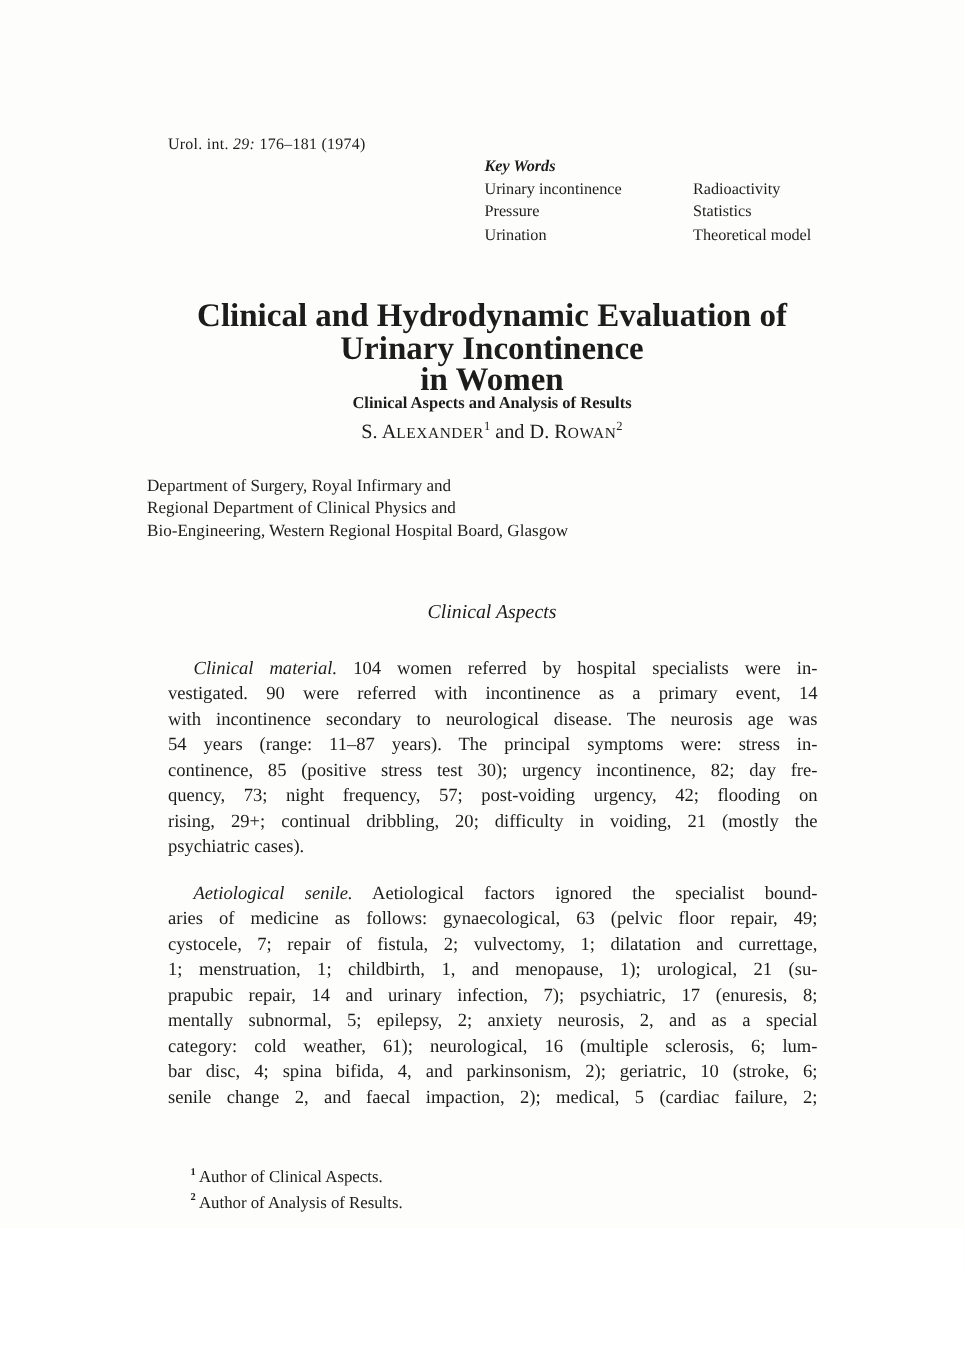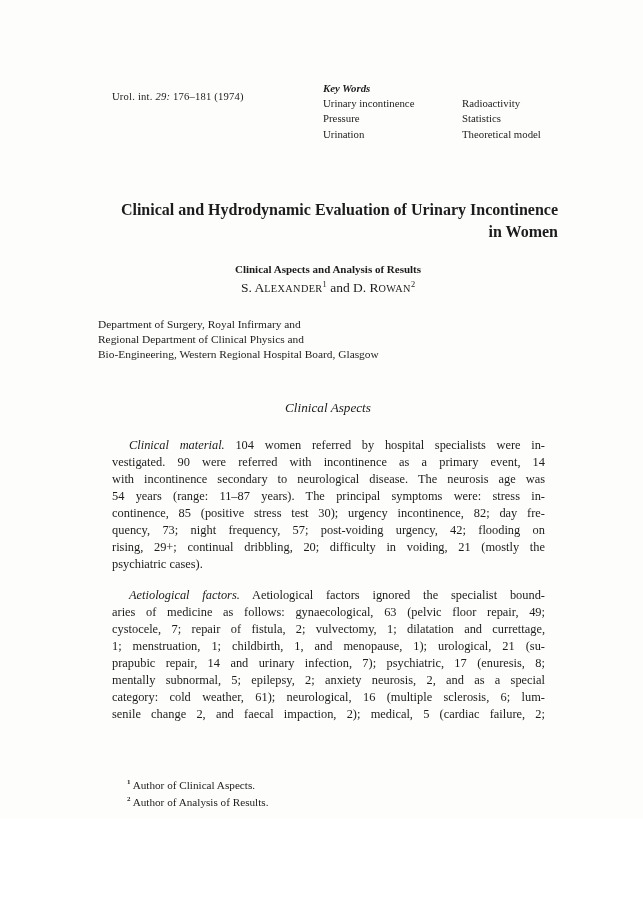--- a/index.html
+++ b/index.html
@@ -20,39 +20,39 @@
     position: absolute;
     left: 112px;
     top: 91px;
     font-size: 10.6px;
     letter-spacing: 0.2px;
     white-space: nowrap;
   }
   .keywords {
     position: absolute;
     left: 323px;
-    top: 81px;
+    top: 104px;
     font-size: 10.8px;
     line-height: 15.2px;
   }
   .kw-title {
     font-style: italic;
     font-weight: bold;
   }
   .kw-cols { display: flex; }
   .kw-col1 { width: 139px; }
   .kw-col .list-line { white-space: nowrap; }
 
   .title-block {
     position: absolute;
     left: 98px;
     width: 460px;
     top: 199px;
-    text-align: right;
-    font-size: 16px;
+    text-align: center;
+    font-size: 22px;
     font-weight: bold;
     line-height: 21.5px;
   }
   .subtitle {
     position: absolute;
     left: 98px;
     width: 460px;
     top: 247px;
     text-align: center;
     font-size: 11px;
@@ -166,27 +166,28 @@
         <div class="bline j indent"><i>Clinical material.</i> 104 women referred by hospital specialists were in-</div>
         <div class="bline j">vestigated. 90 were referred with incontinence as a primary event, 14</div>
         <div class="bline j">with incontinence secondary to neurological disease. The neurosis age was</div>
         <div class="bline j">54 years (range: 11–87 years). The principal symptoms were: stress in-</div>
         <div class="bline j">continence, 85 (positive stress test 30); urgency incontinence, 82; day fre-</div>
         <div class="bline j">quency, 73; night frequency, 57; post-voiding urgency, 42; flooding on</div>
         <div class="bline j">rising, 29+; continual dribbling, 20; difficulty in voiding, 21 (mostly the</div>
         <div class="bline">psychiatric cases).</div>
       </div>
       <div class="para">
-        <div class="bline j indent"><i>Aetiological factors.</i> Aetiological factors ignored the specialist bound-</div>
+        <div class="bline j indent"><i>Aetiological senile.</i> Aetiological factors ignored the specialist bound-</div>
         <div class="bline j">aries of medicine as follows: gynaecological, 63 (pelvic floor repair, 49;</div>
         <div class="bline j">cystocele, 7; repair of fistula, 2; vulvectomy, 1; dilatation and currettage,</div>
         <div class="bline j">1; menstruation, 1; childbirth, 1, and menopause, 1); urological, 21 (su-</div>
         <div class="bline j">prapubic repair, 14 and urinary infection, 7); psychiatric, 17 (enuresis, 8;</div>
         <div class="bline j">mentally subnormal, 5; epilepsy, 2; anxiety neurosis, 2, and as a special</div>
         <div class="bline j">category: cold weather, 61); neurological, 16 (multiple sclerosis, 6; lum-</div>
+        <div class="bline j">bar disc, 4; spina bifida, 4, and parkinsonism, 2); geriatric, 10 (stroke, 6;</div>
         <div class="bline j">senile change 2, and faecal impaction, 2); medical, 5 (cardiac failure, 2;</div>
       </div>
     </div>
 
   <div class="footnotes">
       <div class="list-line"><sup>1</sup> Author of Clinical Aspects.</div>
       <div class="list-line"><sup>2</sup> Author of Analysis of Results.</div>
     </div>
 
 </div>

